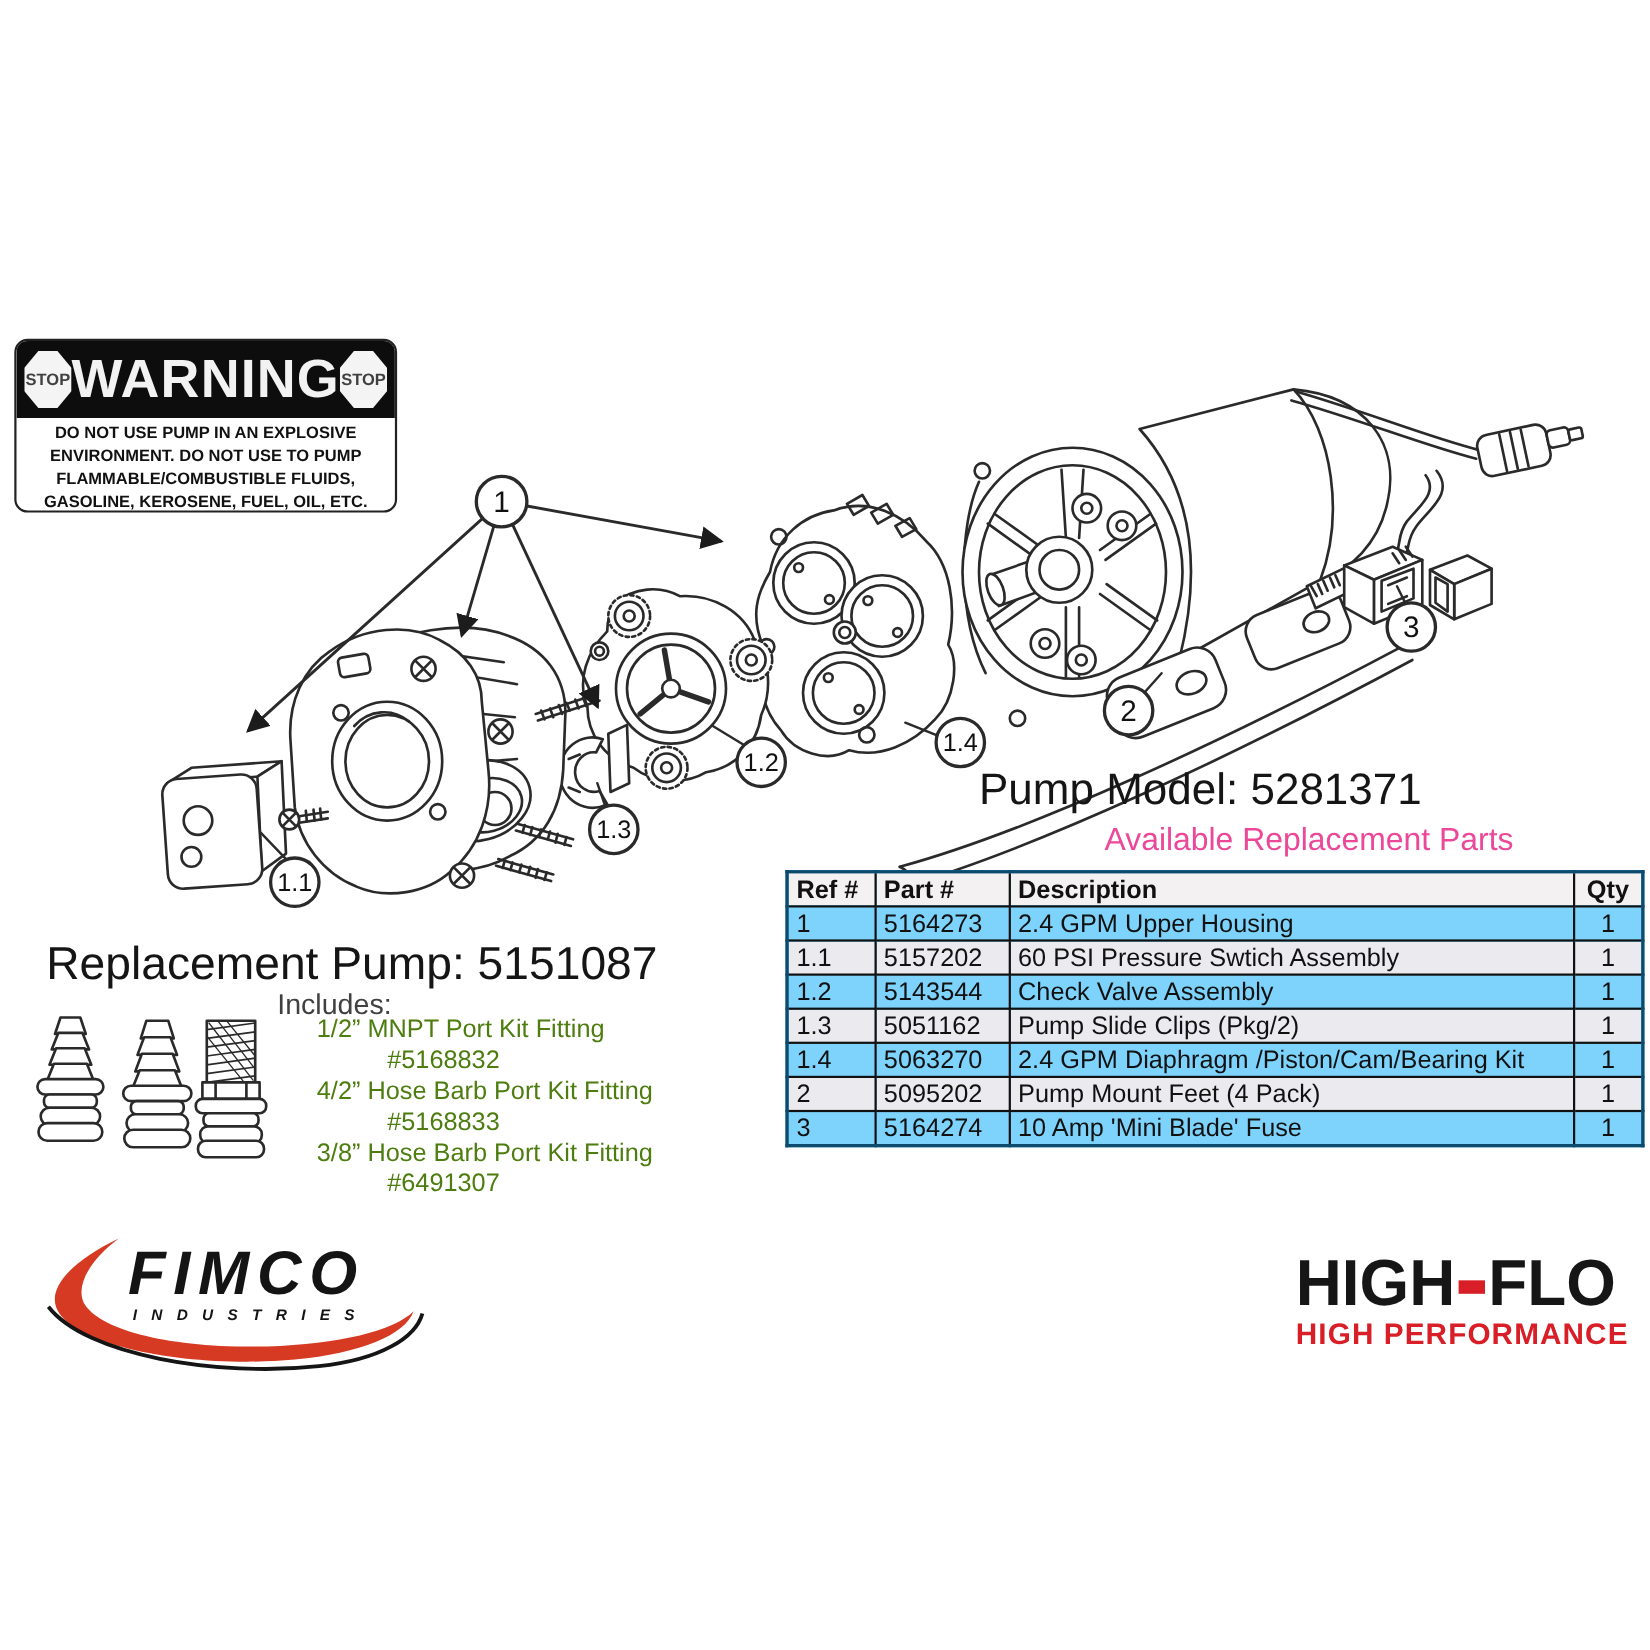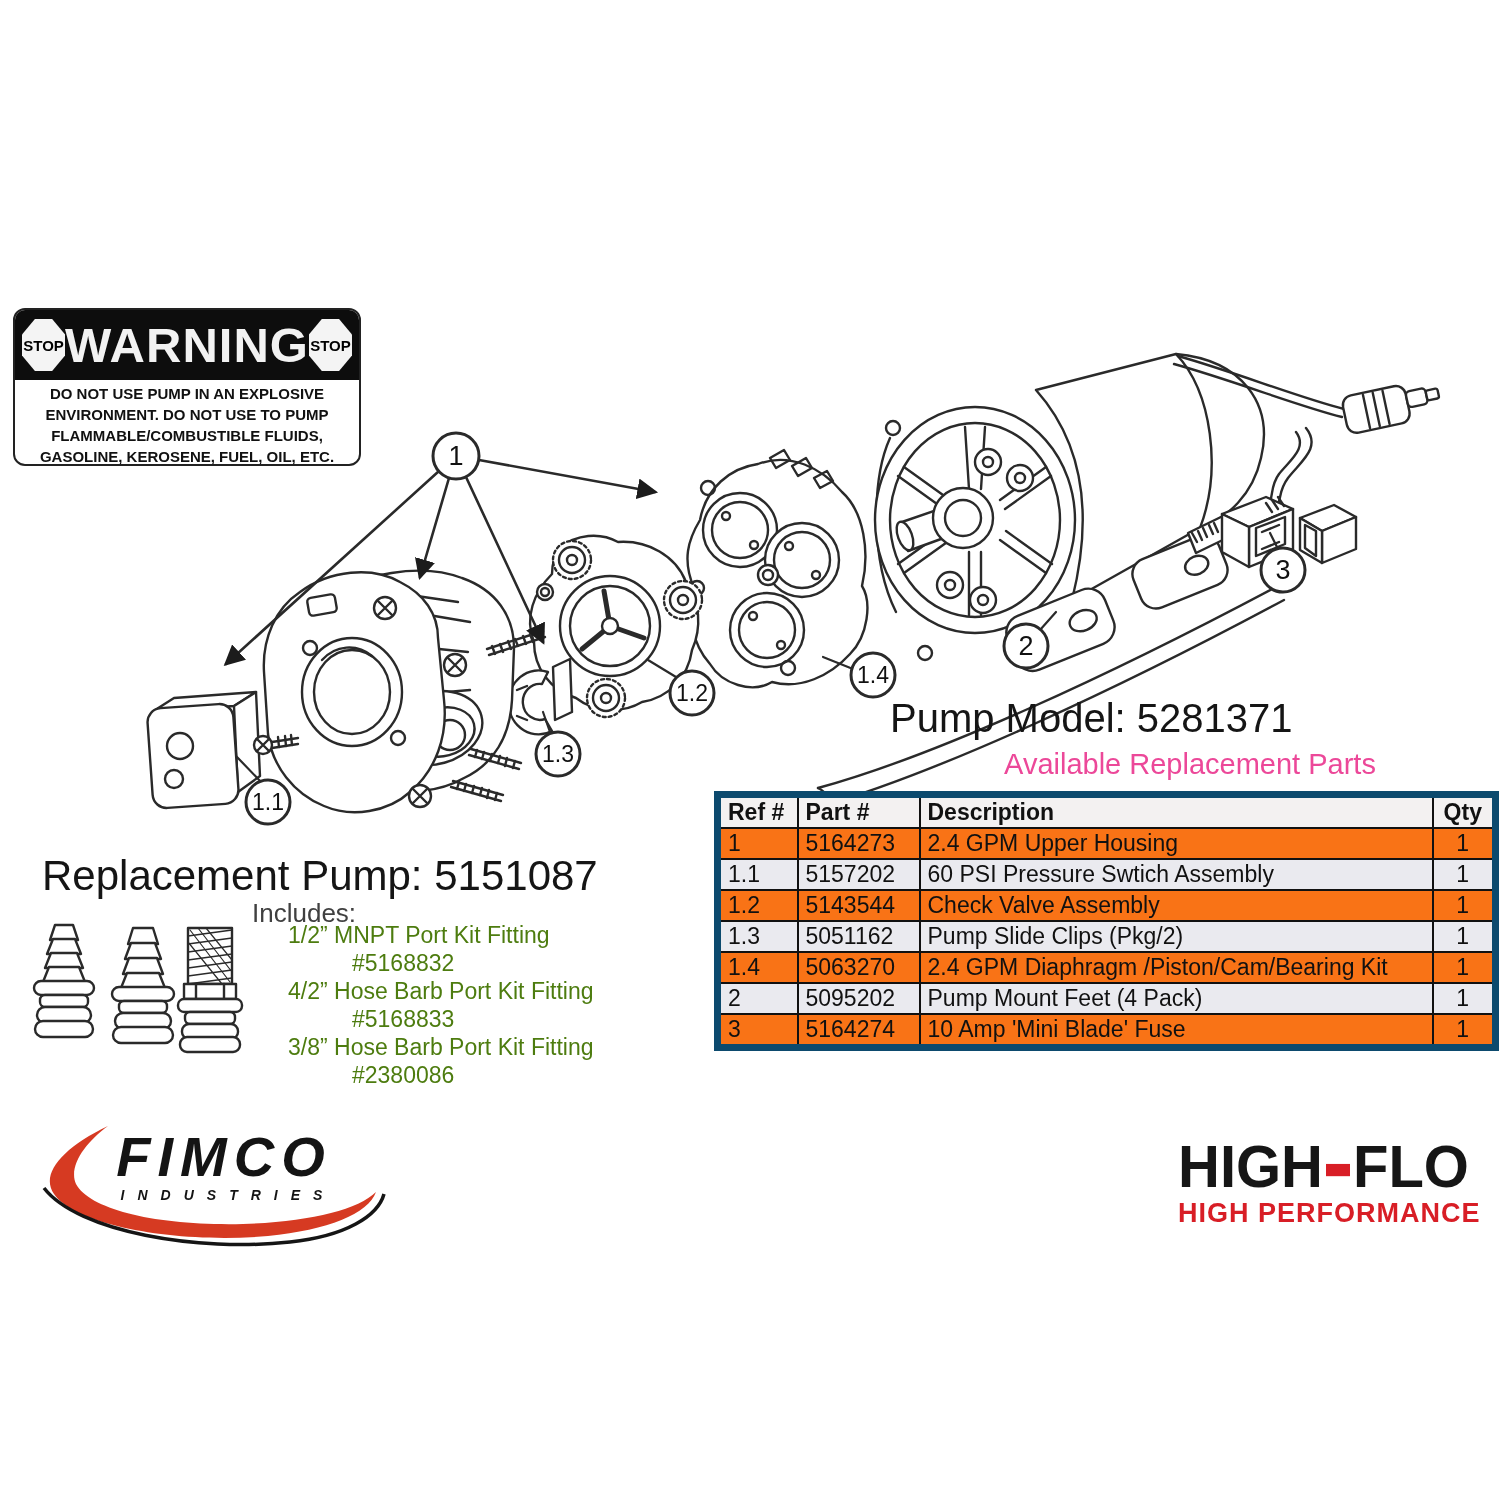--- a/index.html
+++ b/index.html
@@ -3,35 +3,35 @@
 <meta charset="utf-8">
 <style>
   html,body{margin:0;padding:0;background:#ffffff;}
   *{box-sizing:border-box;}
   .canvas{position:relative;width:1500px;height:1500px;background:#fff;overflow:hidden;
           font-family:"Liberation Sans", sans-serif;color:#1a1a1a;}
   
   .warning-label{position:absolute;left:13px;top:308px;width:348px;height:158px;
     border:2px solid #222;border-radius:12px;overflow:hidden;background:#fff;}
   .wl-band{height:70px;background:#0d0d0d;display:flex;align-items:center;justify-content:space-between;padding:0 7px;}
-  .octagon{width:52px;height:52px;background:#f4f4f4;color:#000000;font-weight:bold;font-size:15px;
+  .octagon{width:52px;height:52px;background:#f4f4f4;color:#404040;font-weight:bold;font-size:15px;
     display:flex;align-items:center;justify-content:center;
     clip-path:polygon(30% 0,70% 0,100% 30%,100% 70%,70% 100%,30% 100%,0 70%,0 30%);}
   .wl-title{color:#f2f2f2;font-weight:bold;font-size:49px;letter-spacing:1px;}
   .wl-body{padding:3px 4px 0 4px;text-align:center;font-weight:bold;font-size:15px;line-height:21px;color:#111;}
   
   .pump-model{position:absolute;left:890px;top:696px;width:600px;font-size:40px;color:#151515;}
   .avail{position:absolute;left:890px;top:748px;width:600px;text-align:center;font-size:29px;color:#ec4899;}
   .repl-title{position:absolute;left:42px;top:852px;width:560px;font-size:42px;color:#151515;}
   .includes{position:absolute;left:252px;top:898px;font-size:26px;color:#404040;}
   .fit-list{position:absolute;left:288px;top:921px;width:360px;font-size:23px;line-height:28px;color:#4d7c0f;}
   .fit-part{margin-left:64px;}
   
-  table.parts{position:absolute;left:714px;top:791px;border-collapse:collapse;background:#f97316;
-    border:7px solid #0c4a6e;font-size:23px;color:#111;table-layout:fixed;width:778px;padding-left:13px;}
+  table.parts{position:absolute;left:714px;top:791px;border-collapse:collapse;background:#7dd3fc;
+    border:3px solid #0c4a6e;font-size:23px;color:#111;table-layout:fixed;width:778px;padding-left:13px;}
   table.parts th,table.parts td{border:2px solid #111;padding:1px 7px;white-space:nowrap;overflow:hidden;}
   table.parts th{text-align:left;font-weight:bold;height:26px;background:#f3f1f1;}
   table.parts td{height:30px;}
   table.parts .qty{text-align:center;padding:1px 2px;}
   table.parts tbody tr:nth-child(even){background:#eaeaef;}
   
   .fimco{position:absolute;left:28px;top:1114px;}
   .highflo{position:absolute;left:1178px;top:1138px;width:312px;}
   .hf-line1{display:flex;align-items:center;font-size:58px;font-weight:800;color:#161616;
     letter-spacing:0px;line-height:58px;transform:scaleY(1.02);}
@@ -387,21 +387,21 @@
   <div>
     <div>1/2” MNPT Port Kit Fitting</div>
     <div class="fit-part">#5168832</div>
   </div>
   <div>
     <div>4/2” Hose Barb Port Kit Fitting</div>
     <div class="fit-part">#5168833</div>
   </div>
   <div>
     <div>3/8” Hose Barb Port Kit Fitting</div>
-    <div class="fit-part">#2380086</div>
+    <div class="fit-part">#6491307</div>
   </div>
 </div>
 
 <div class="fimco">
   <svg width="372" height="148" viewBox="0 0 372 148">
     <path d="M 80,12 C 34,34 12,60 26,80 C 48,112 150,130 240,122 C 300,116 340,100 348,78 C 330,96 280,108 215,110 C 130,112 62,96 48,70 C 40,52 58,28 80,12 Z" fill="#d63a22" stroke="none"></path>
     <path d="M 16,74 C 50,118 170,138 262,128 C 318,122 350,102 356,80" fill="none" stroke="#151515" stroke-width="3.5"></path>
     <text x="196" y="62" text-anchor="middle" font-size="56" font-weight="800" font-style="italic" letter-spacing="7" fill="#141414">FIMCO</text>
     <text x="200" y="86" text-anchor="middle" font-size="14" font-weight="700" font-style="italic" letter-spacing="13" fill="#141414">INDUSTRIES</text>
   </svg>

